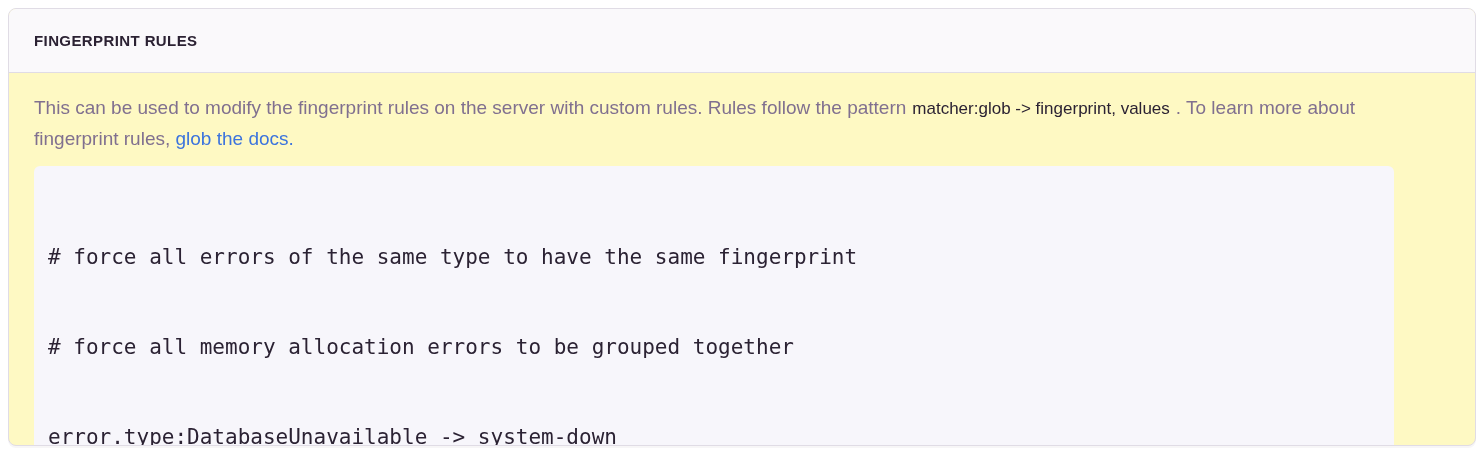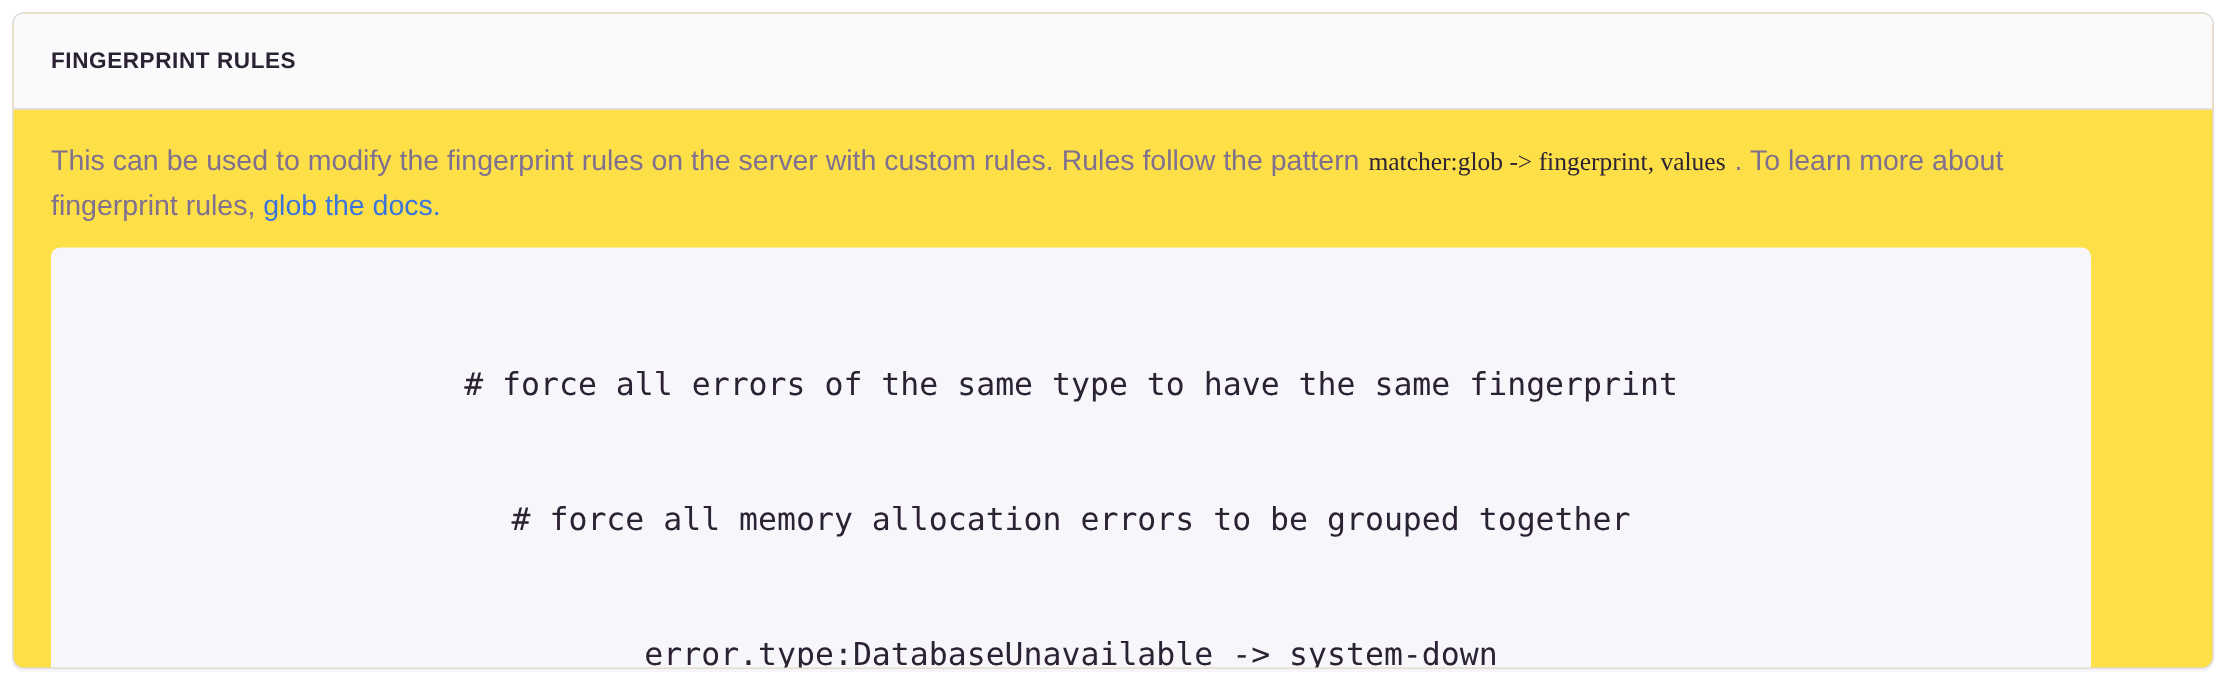--- a/index.html
+++ b/index.html
@@ -10,21 +10,21 @@
     width: 1484px;
     height: 454px;
     font-family: "Liberation Sans", sans-serif;
   }
   .panel {
     position: absolute;
     left: 8px;
     top: 8px;
     width: 1468px;
     height: 438px;
-    background: #fde047;
+    background: #fef9c3;
     border: 1px solid #e0dce5;
     border-radius: 8px;
     box-shadow: 0 2px 0 rgba(43, 34, 51, 0.04);
     overflow: hidden;
   }
   .panel-header {
     height: 64px;
     background: #faf9fb;
     border-bottom: 1px solid #e0dce5;
     display: flex;
@@ -41,21 +41,21 @@
   .panel-body {
     padding: 20px 25px 25px 25px;
   }
   .description {
     font-size: 19px;
     line-height: 30px;
     color: #80708f;
     max-width: 1380px;
   }
   .inline-code {
-    font-family: Liberation Serif, serif;
+    font-family: Liberation Sans, sans-serif;
     font-size: 17px;
     color: #2b2233;
     padding: 0 6px;
     white-space: nowrap;
   }
   .docs-link {
     color: #3c74dd;
     text-decoration: none;
     cursor: pointer;
   }
@@ -66,21 +66,20 @@
     padding: 16px 14px;
     font-family: "DejaVu Sans Mono", "Liberation Mono", monospace;
     font-size: 21px;
     line-height: 30px;
     color: #2b2233;
     white-space: pre;
     overflow: hidden;
   }
   .example-code .code-line {
     height: 30px;
-    text-align: center;
   }
 </style>
 </head>
 <body>
 
 <div class="panel">
 
   <div class="panel-header">
     <span class="panel-title">FINGERPRINT RULES</span>
   </div>

